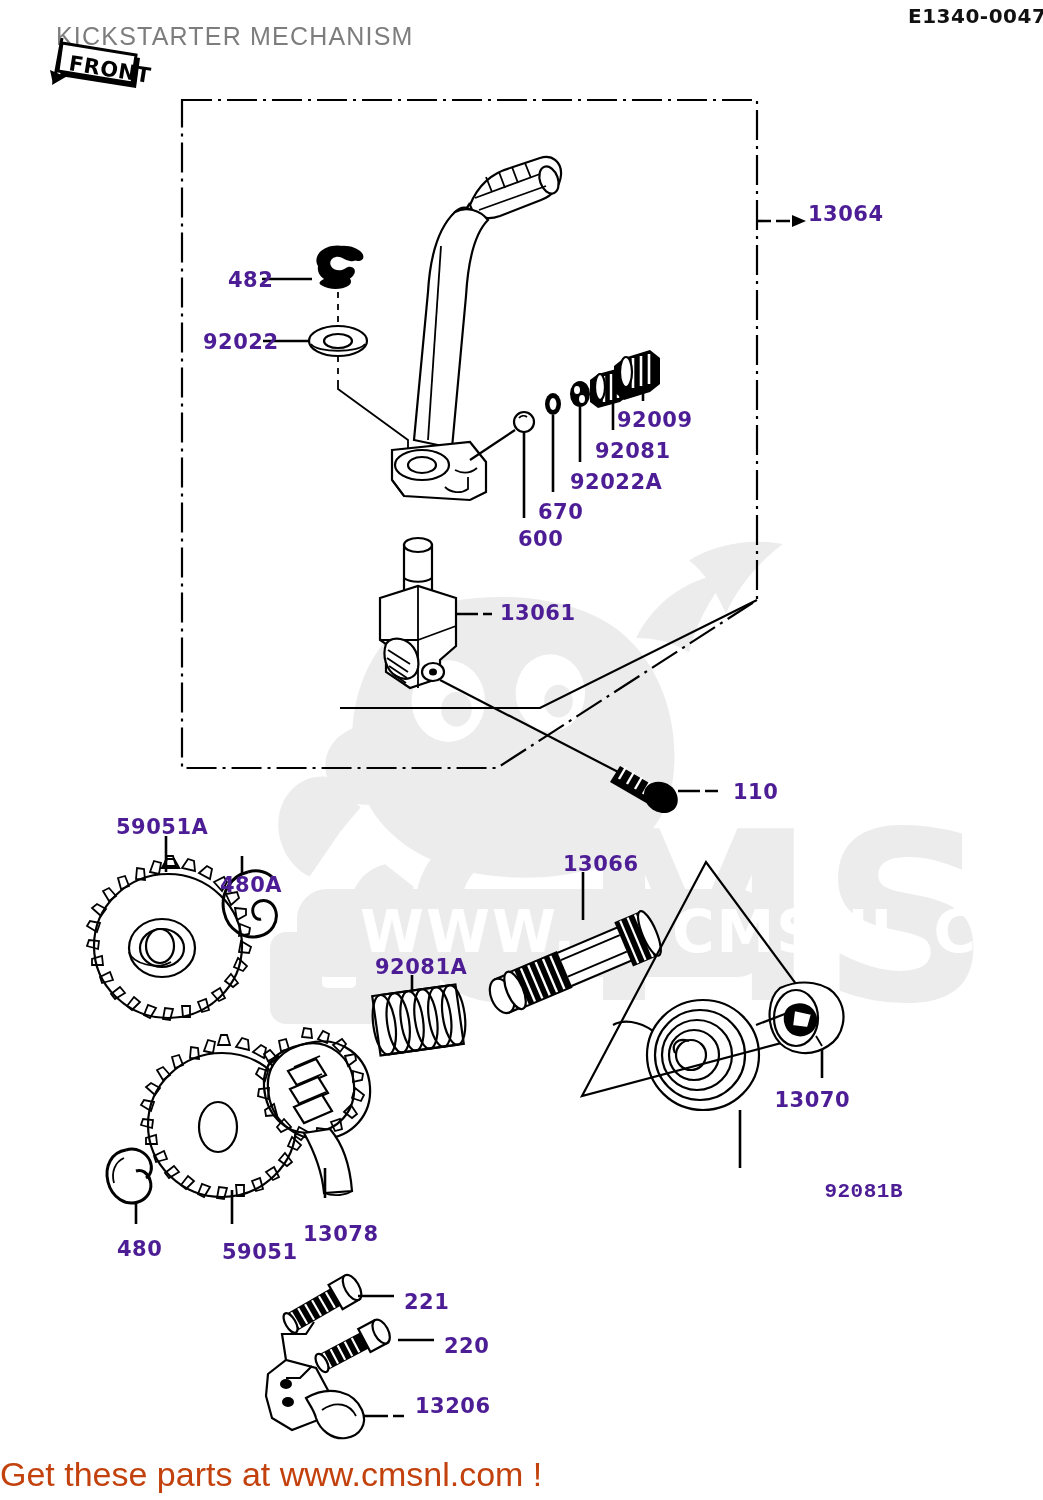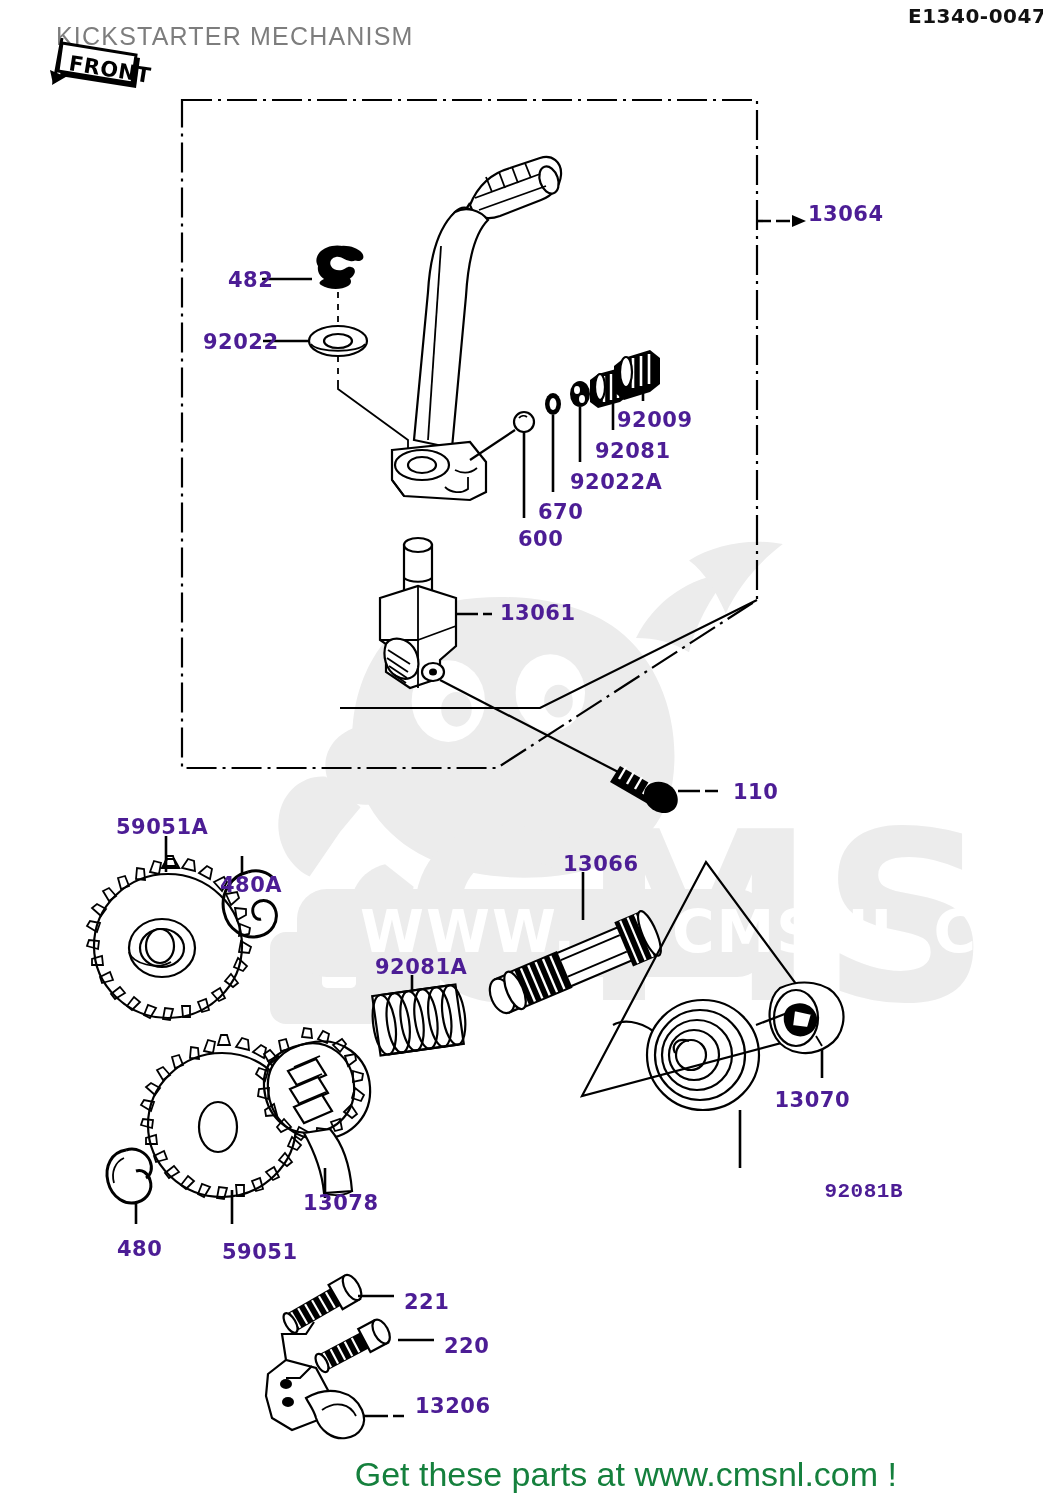--- a/index.html
+++ b/index.html
@@ -23,22 +23,22 @@
              pointer-events:none;}
 
   
   .drawing{position:absolute;left:0;top:0;width:1043px;height:1500px;}
 
   
   .lbl{position:absolute;font-family:"DejaVu Sans",sans-serif;font-weight:bold;
        font-size:21px;color:#4c1d95;white-space:nowrap;letter-spacing:0.5px;}
 
   
-  .footer{position:absolute;left:0;top:1455px;width:897px;text-align:right;
-          font-size:34px;color:#15803d;font-family:"Liberation Sans",sans-serif;
+  .footer{position:absolute;left:0;top:1455px;width:897px;text-align:left;
+          font-size:34px;color:#c2410c;font-family:"Liberation Sans",sans-serif;
           white-space:nowrap;}
 </style>
 </head>
 <body>
 
 <div id="stage" data-name="parts-diagram-page">
 
   <svg class="watermark" data-name="cms-watermark" viewBox="0 0 1043 1500" width="1043" height="1500">
     <g fill="#ececec">
 
@@ -571,21 +571,21 @@
   <div class="lbl" data-name="part-label-670" style="left:538px;top:500px;">670</div>
   <div class="lbl" data-name="part-label-600" style="left:518px;top:527px;">600</div>
   <div class="lbl" data-name="part-label-13061" style="left:500px;top:601px;">13061</div>
   <div class="lbl" data-name="part-label-110" style="left:733px;top:780px;">110</div>
   <div class="lbl" data-name="part-label-59051A" style="left:116px;top:815px;text-align:center;">59051A</div>
   <div class="lbl" data-name="part-label-480A" style="left:220px;top:837px;margin-top:36px;">480A</div>
   <div class="lbl" data-name="part-label-13066" style="left:563px;top:852px;">13066</div>
   <div class="lbl" data-name="part-label-92081A" style="left:375px;top:955px;">92081A</div>
   <div class="lbl" data-name="part-label-13070" style="left:800px;top:1088px;">13070</div>
   <div class="lbl" data-name="part-label-92081B" style="left:903px;top:1180px;font-family:Liberation Mono, monospace;">92081B</div>
-  <div class="lbl" data-name="part-label-13078" style="left:303px;top:1191px;">13078</div>
+  <div class="lbl" data-name="part-label-13078" style="left:303px;top:1222px;">13078</div>
   <div class="lbl" data-name="part-label-480" style="left:117px;top:1237px;">480</div>
   <div class="lbl" data-name="part-label-59051" style="left:222px;top:1240px;">59051</div>
   <div class="lbl" data-name="part-label-221" style="left:404px;top:1290px;">221</div>
   <div class="lbl" data-name="part-label-220" style="left:444px;top:1334px;">220</div>
   <div class="lbl" data-name="part-label-13206" style="left:415px;top:1394px;">13206</div>
 
   <style>
     [data-name="part-label-92081B"]{left:auto !important;right:140px;}
     [data-name="part-label-13070"]{left:auto !important;right:193px;}
   </style>

